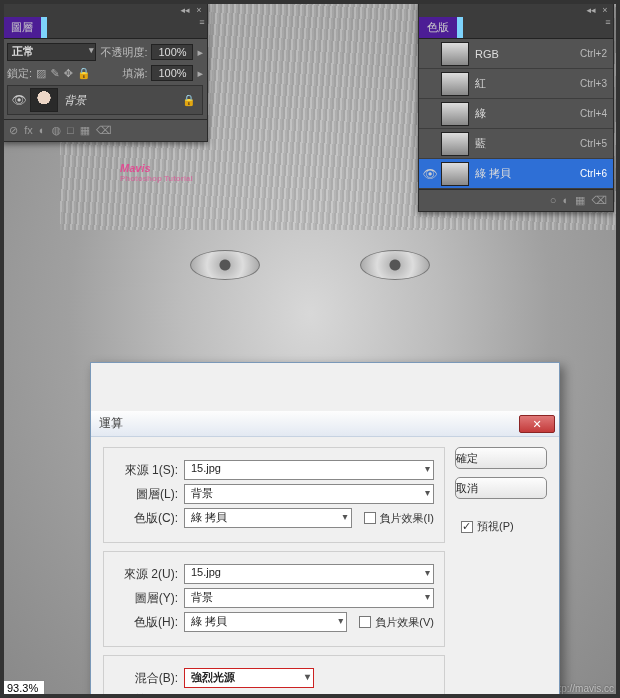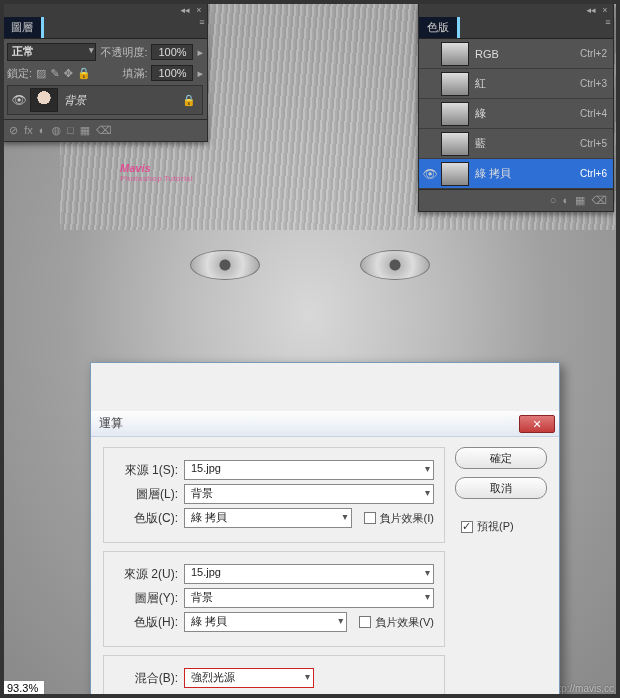--- a/index.html
+++ b/index.html
@@ -11,21 +11,21 @@
   .hair { position:absolute; top:0; left:60px; right:0; height:230px; background:repeating-linear-gradient(95deg,#ccc 0 2px,#aaa 2px 4px,#999 4px 6px); opacity:.55;}
   .watermark{position:absolute;top:150px;left:120px;color:#e83f8f;font-size:24px;font-weight:bold;font-style:italic;opacity:.85;}
   .watermark small{display:block;color:#e83f8f;font-size:8px;font-style:normal;margin-top:-4px;opacity:.6;}
   .zoom{position:absolute;left:0;bottom:2px;background:#fff;border:1px solid #888;padding:1px 6px;font-size:11px;}
   .siteurl{position:absolute;right:6px;bottom:4px;color:#eee;font-size:10px;opacity:.55;text-shadow:0 0 2px #000;}
   
   .panel { position:absolute; background:#535353; border:1px solid #2a2a2a; box-shadow:0 2px 6px rgba(0,0,0,.5); color:#ddd;}
   .panel-tabbar { background:#3c3c3c; height:14px; display:flex; justify-content:flex-end; align-items:center; padding:0 3px; gap:4px;}
   .pmini { width:10px;height:10px;color:#aaa;font-size:9px;line-height:10px;text-align:center;}
   .panel-tabs { display:flex; background:#3c3c3c; border-bottom:1px solid #222;}
-  .ptab { padding:3px 8px; color:#ccc; background:#0f172a; border-right:3px solid #7dd3fc; font-size:11px;}
+  .ptab { padding:3px 8px; color:#ccc; background:#4c1d95; border-right:6px solid #7dd3fc; font-size:11px;}
   .panel-body{background:#535353; padding:4px;}
   .row{display:flex;align-items:center;gap:4px;color:#bbb;font-size:11px;}
   .sel{background:#3a3a3a;border:1px solid #222;color:#ddd;height:18px;padding:0 14px 0 4px;min-width:60px;position:relative;font-weight:bold;}
   .sel::after{content:"▾";position:absolute;right:2px;top:1px;color:#aaa;font-size:9px;}
   .pct{background:#3a3a3a;border:1px solid #222;color:#ddd;width:42px;height:16px;text-align:center;display:inline-flex;align-items:center;justify-content:center;}
   .layer-list{margin-top:4px;}
   .layer-row{display:flex;align-items:center;height:30px;border:1px solid #333;background:#4a4a4a;}
   .eye-col{width:22px;text-align:center;color:#ccc;font-size:12px;}
   .thumb{width:28px;height:24px;border:1px solid #222;margin-right:6px;background:radial-gradient(circle at 50% 40%,#ecd6c6 35%,#2a2a2a 36%);}
   .ch-thumb{background:linear-gradient(#ddd,#888);}
@@ -45,24 +45,24 @@
   .dlg-main{flex:1;}
   .grp{border:1px solid #cfcfcf;padding:8px 10px 10px 10px;margin-bottom:8px;position:relative;}
   .grp-row{display:flex;align-items:center;margin:4px 0;gap:6px;}
   .lbl{width:64px;text-align:right;color:#333;font-size:12px;}
   .win-sel{flex:1;height:20px;border:1px solid #888;background:#fff;padding:1px 16px 1px 6px;position:relative;color:#222;}
   .win-sel.wide{min-width:200px;}
   .win-sel::after{content:"▾";position:absolute;right:3px;top:2px;color:#555;font-size:10px;}
   .chk{display:flex;align-items:center;gap:4px;color:#333;margin-left:6px;white-space:nowrap;}
   .chk .box{width:12px;height:12px;border:1px solid #777;background:#fff;}
   .chk .box.on::after{content:"✓";display:block;margin:-2px 0 0 0;font-size:11px;color:#333;}
-  .blend-sel{border:1.5px solid #c22;}
+  .blend-sel{border:1.5px solid #c22;font-weight:bold;}
   .numfield{width:40px;height:20px;border:1px solid #3b74c6;background:#fff;padding:0 4px;color:#222;}
   .dlg-side{width:92px;display:flex;flex-direction:column;gap:8px;}
-  .winbtn{height:22px;border:1px solid #8a8a8a;background:linear-gradient(#fdfdfd,#e6e6e6);border-radius:10px;color:#222;text-align:center;line-height:20px;font-family:Liberation Serif, serif;}
+  .winbtn{height:22px;border:1px solid #8a8a8a;background:linear-gradient(#fdfdfd,#e6e6e6);border-radius:5px;color:#222;line-height:20px;font-family:Liberation Serif, serif;}
   .frame{position:absolute;inset:0;border:4px solid #333;pointer-events:none;}
 </style>
 </head>
 <body>
 
 <div class="canvas-bg"></div>
 <div class="hair"></div>
 <div class="face">
   <div class="eye l"></div>
     <div class="eye r"></div>

